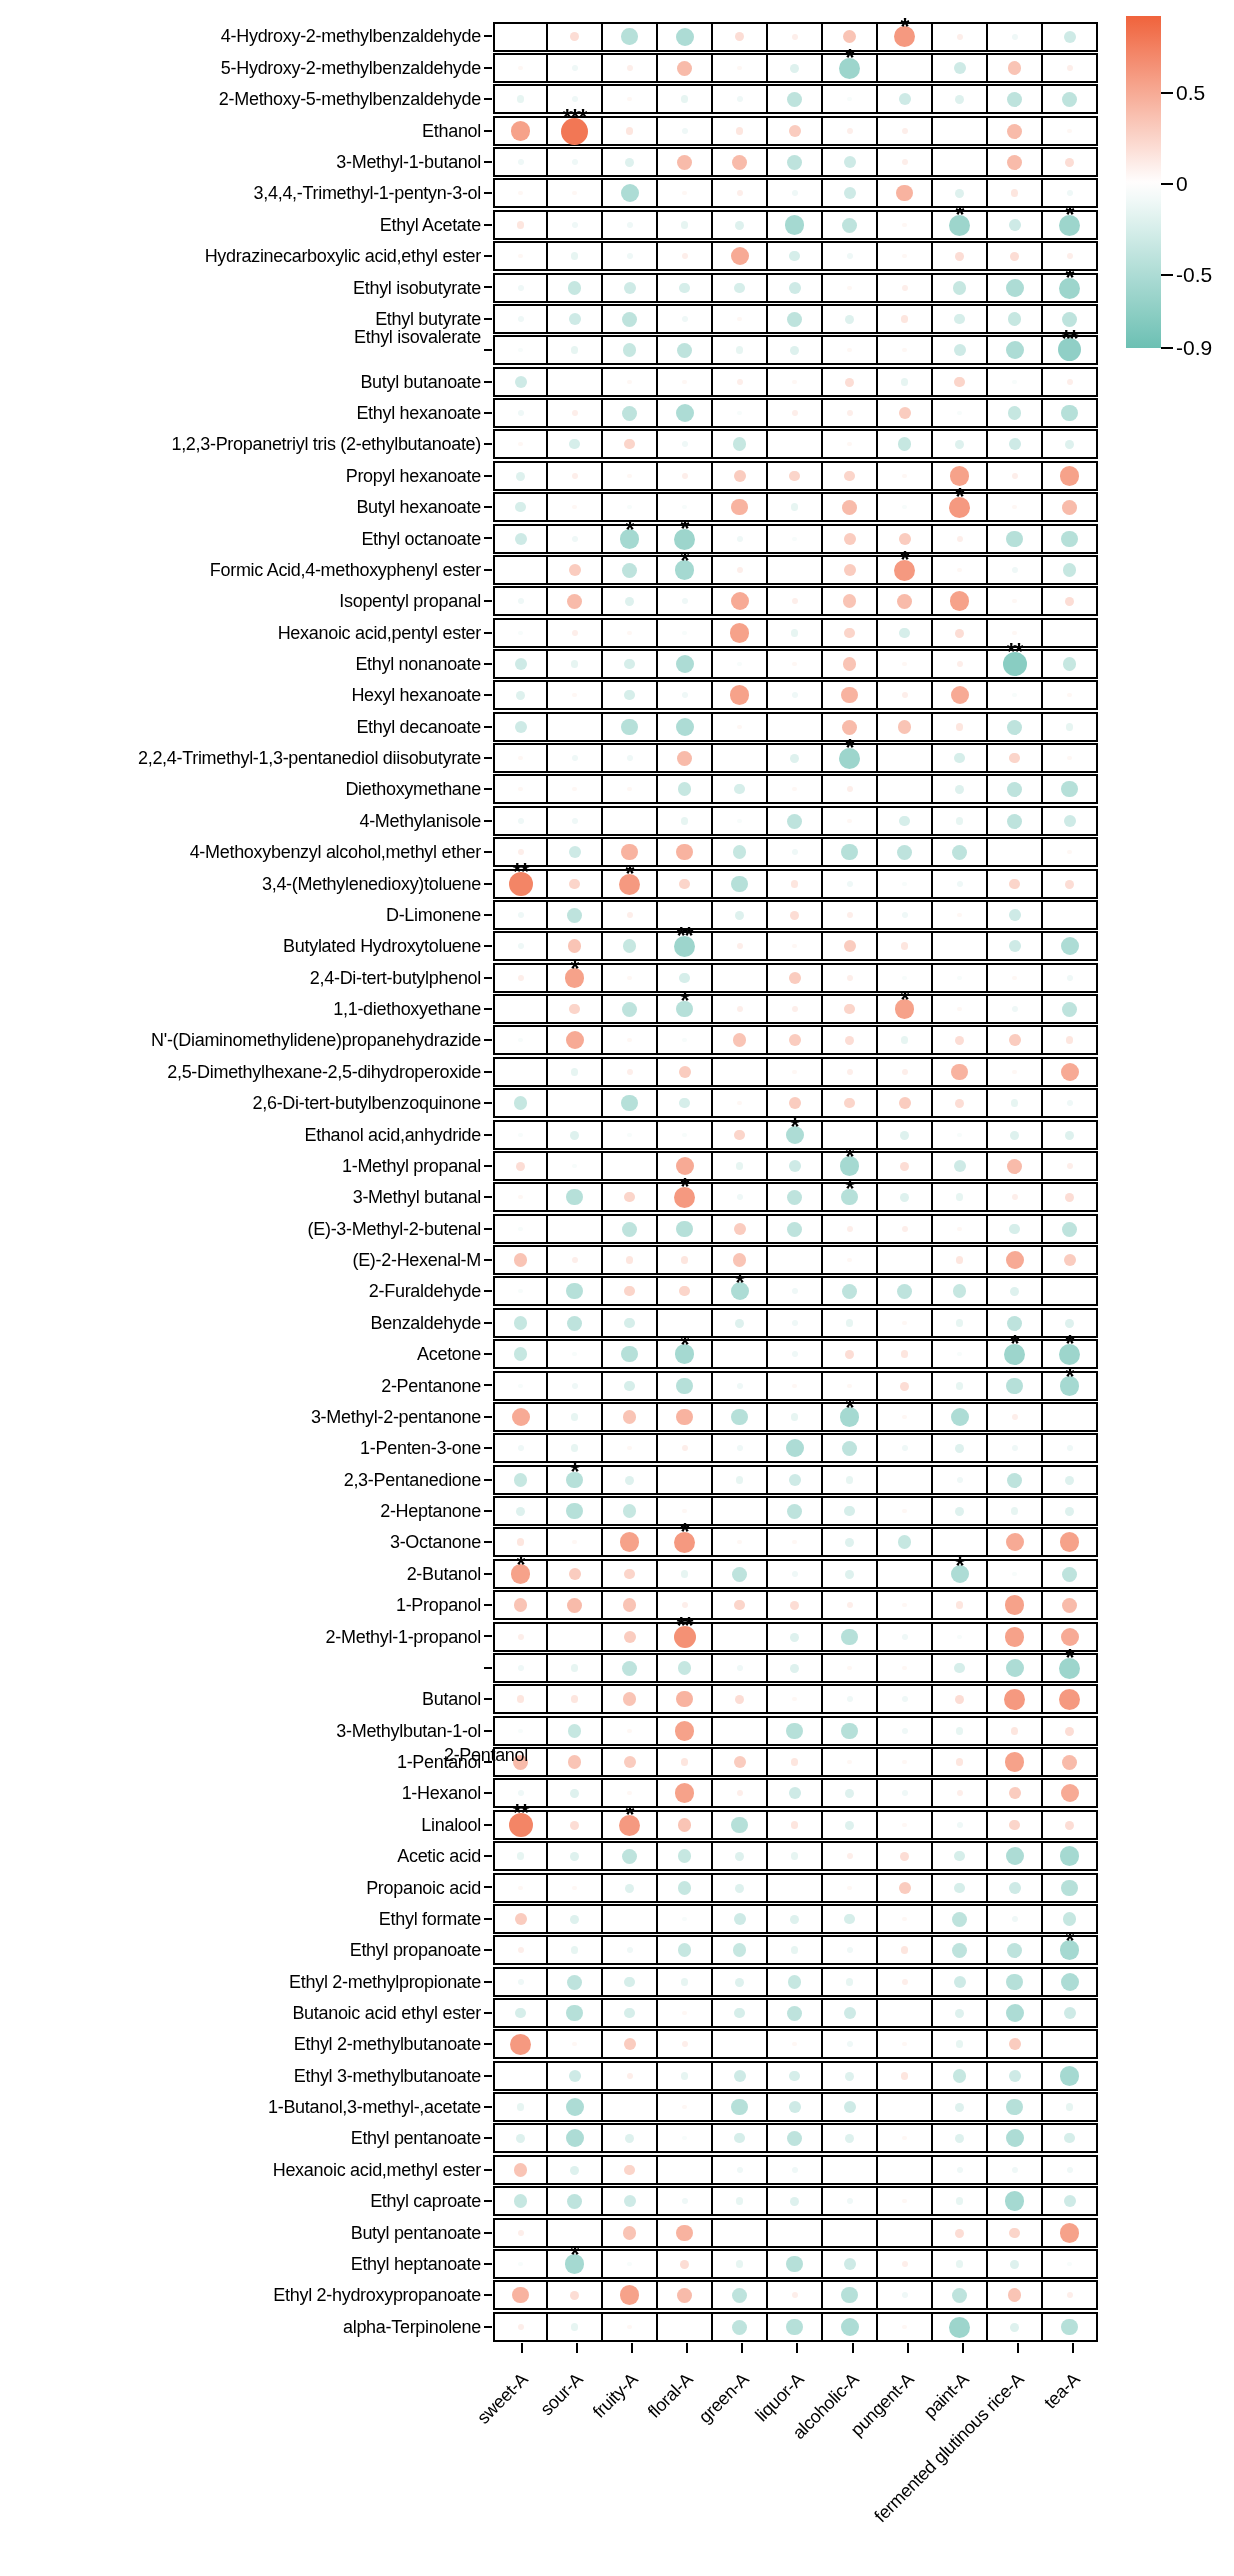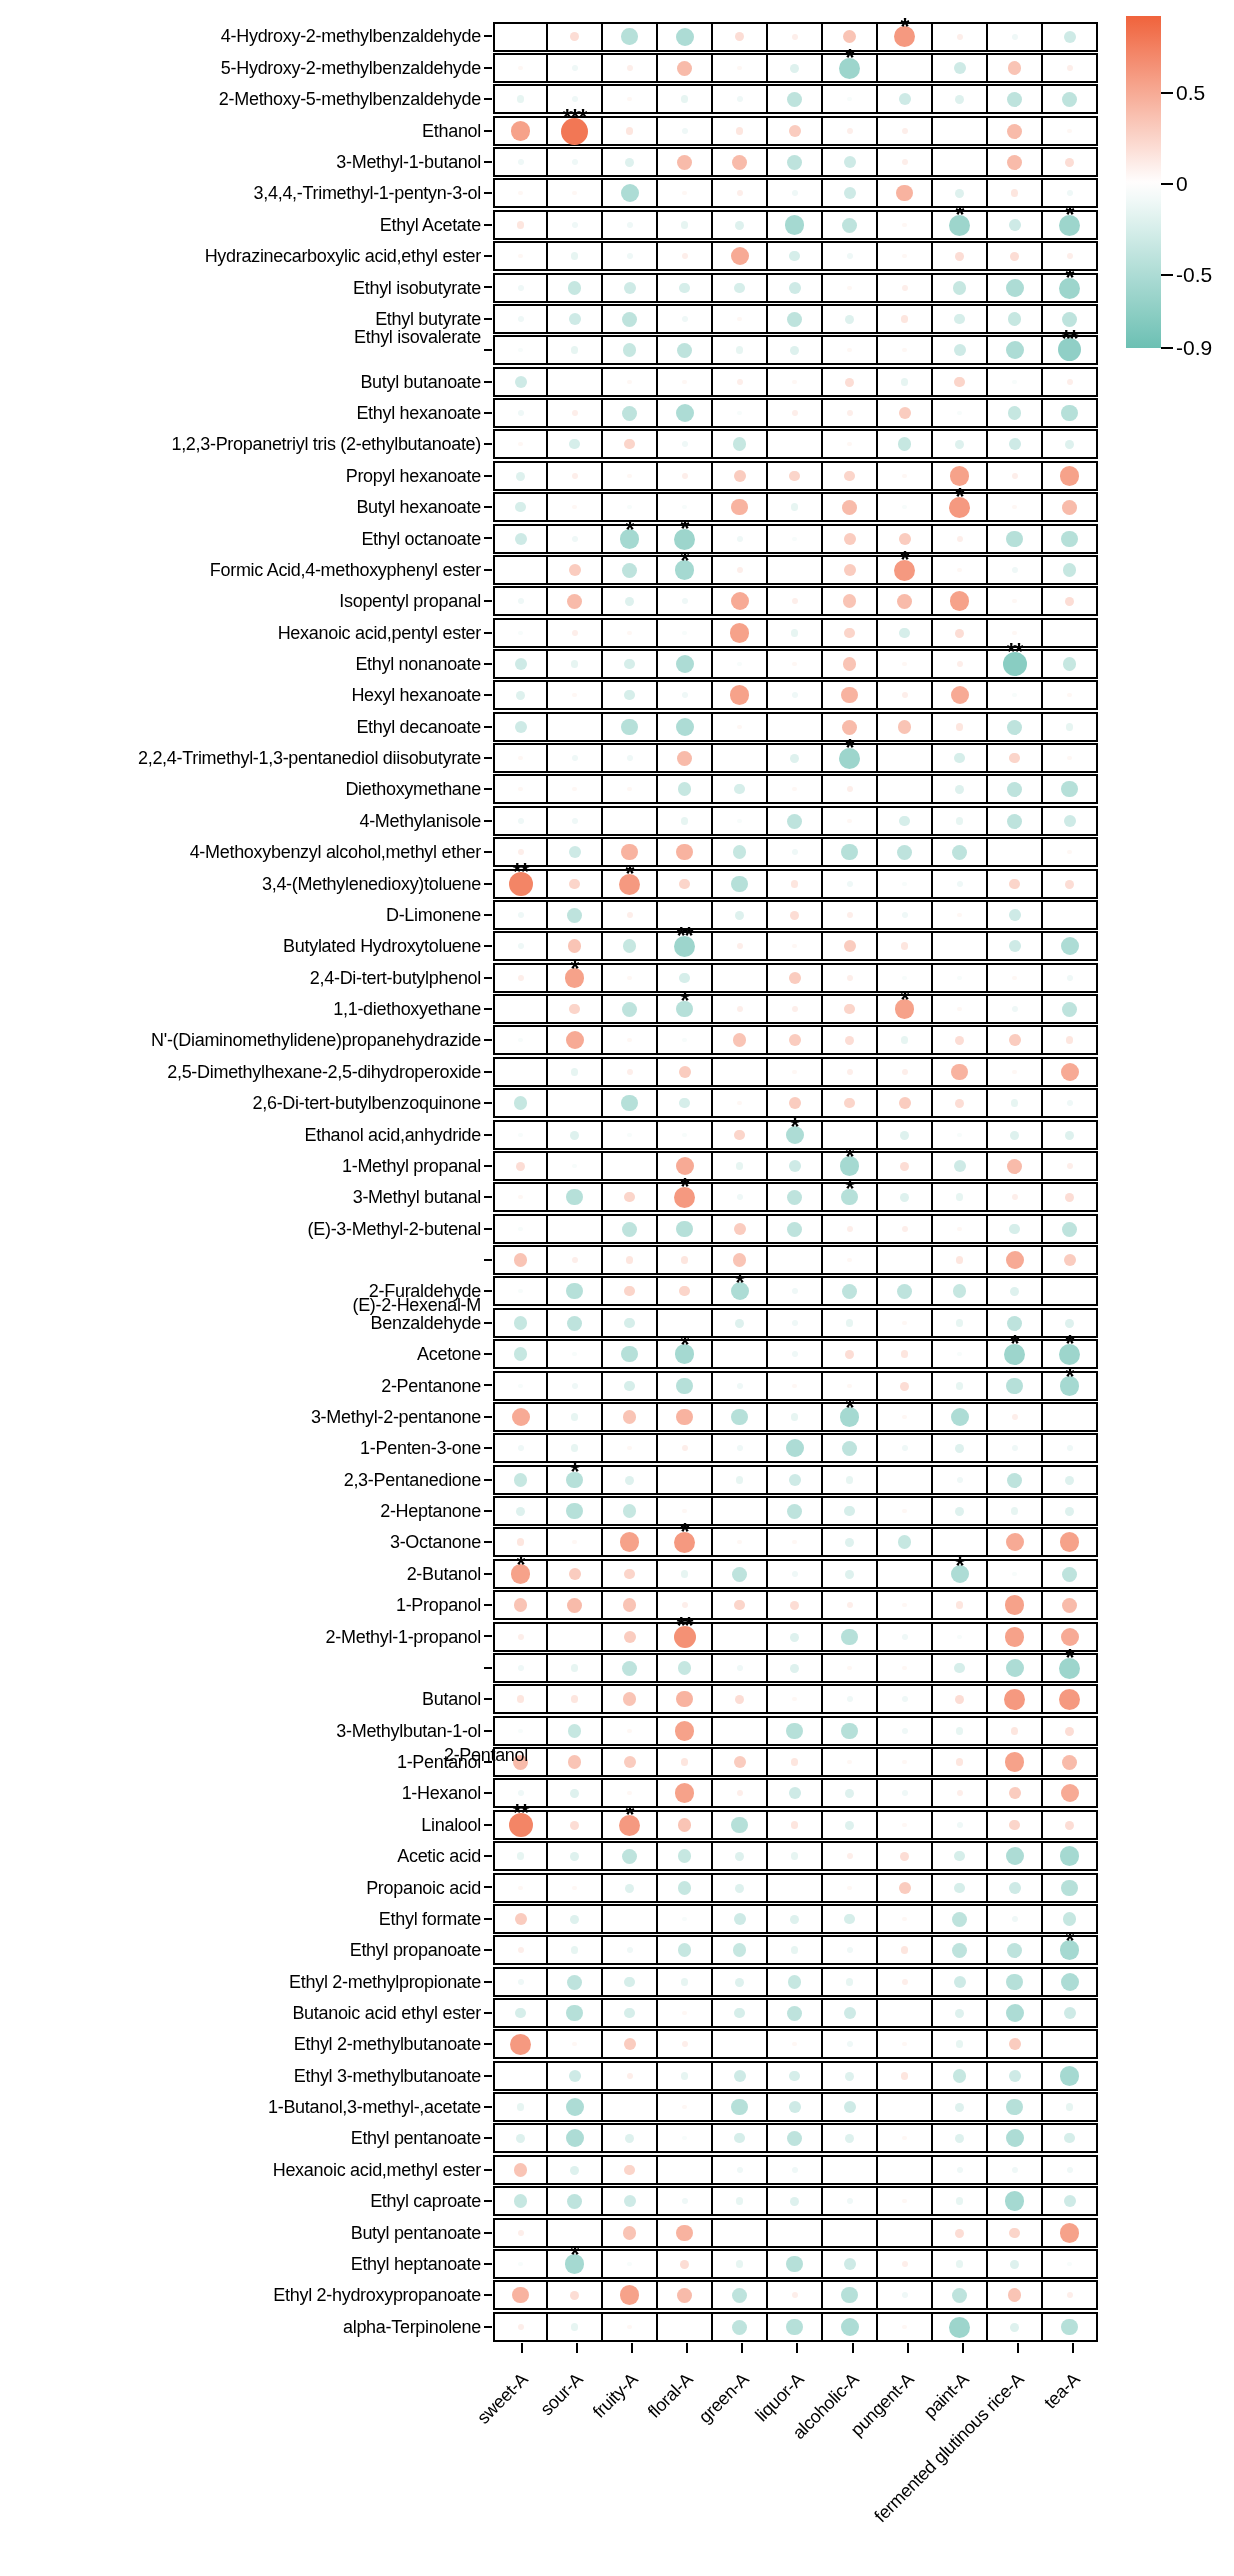--- a/index.html
+++ b/index.html
@@ -2637,21 +2637,21 @@
       <div class="row-label" style="top: 1088px; height: 30px;">2,6-Di-tert-butylbenzoquinone</div>
       <div class="y-tick" style="left: 484px; top: 1102px;"></div>
       <div class="row-label" style="top: 1120px; height: 30px;">Ethanol acid,anhydride</div>
       <div class="y-tick" style="left: 484px; top: 1134px;"></div>
       <div class="row-label" style="top: 1151px; height: 30px;">1-Methyl propanal</div>
       <div class="y-tick" style="left: 484px; top: 1165px;"></div>
       <div class="row-label" style="top: 1182px; height: 30px;">3-Methyl butanal</div>
       <div class="y-tick" style="left: 484px; top: 1196px;"></div>
       <div class="row-label" style="top: 1214px; height: 30px;">(E)-3-Methyl-2-butenal</div>
       <div class="y-tick" style="left: 484px; top: 1228px;"></div>
-      <div class="row-label" style="top: 1290px; height: 30px;">(E)-2-Hexenal-M</div>
+      <div class="row-label" style="top: 1245px; height: 30px;">(E)-2-Hexenal-M</div>
       <div class="y-tick" style="left: 484px; top: 1259px;"></div>
       <div class="row-label" style="top: 1276px; height: 30px;">2-Furaldehyde</div>
       <div class="y-tick" style="left: 484px; top: 1290px;"></div>
       <div class="row-label" style="top: 1308px; height: 30px;">Benzaldehyde</div>
       <div class="y-tick" style="left: 484px; top: 1322px;"></div>
       <div class="row-label" style="top: 1339px; height: 30px;">Acetone</div>
       <div class="y-tick" style="left: 484px; top: 1353px;"></div>
       <div class="row-label" style="top: 1371px; height: 30px;">2-Pentanone</div>
       <div class="y-tick" style="left: 484px; top: 1384px;"></div>
       <div class="row-label" style="top: 1402px; height: 30px;">3-Methyl-2-pentanone</div>

